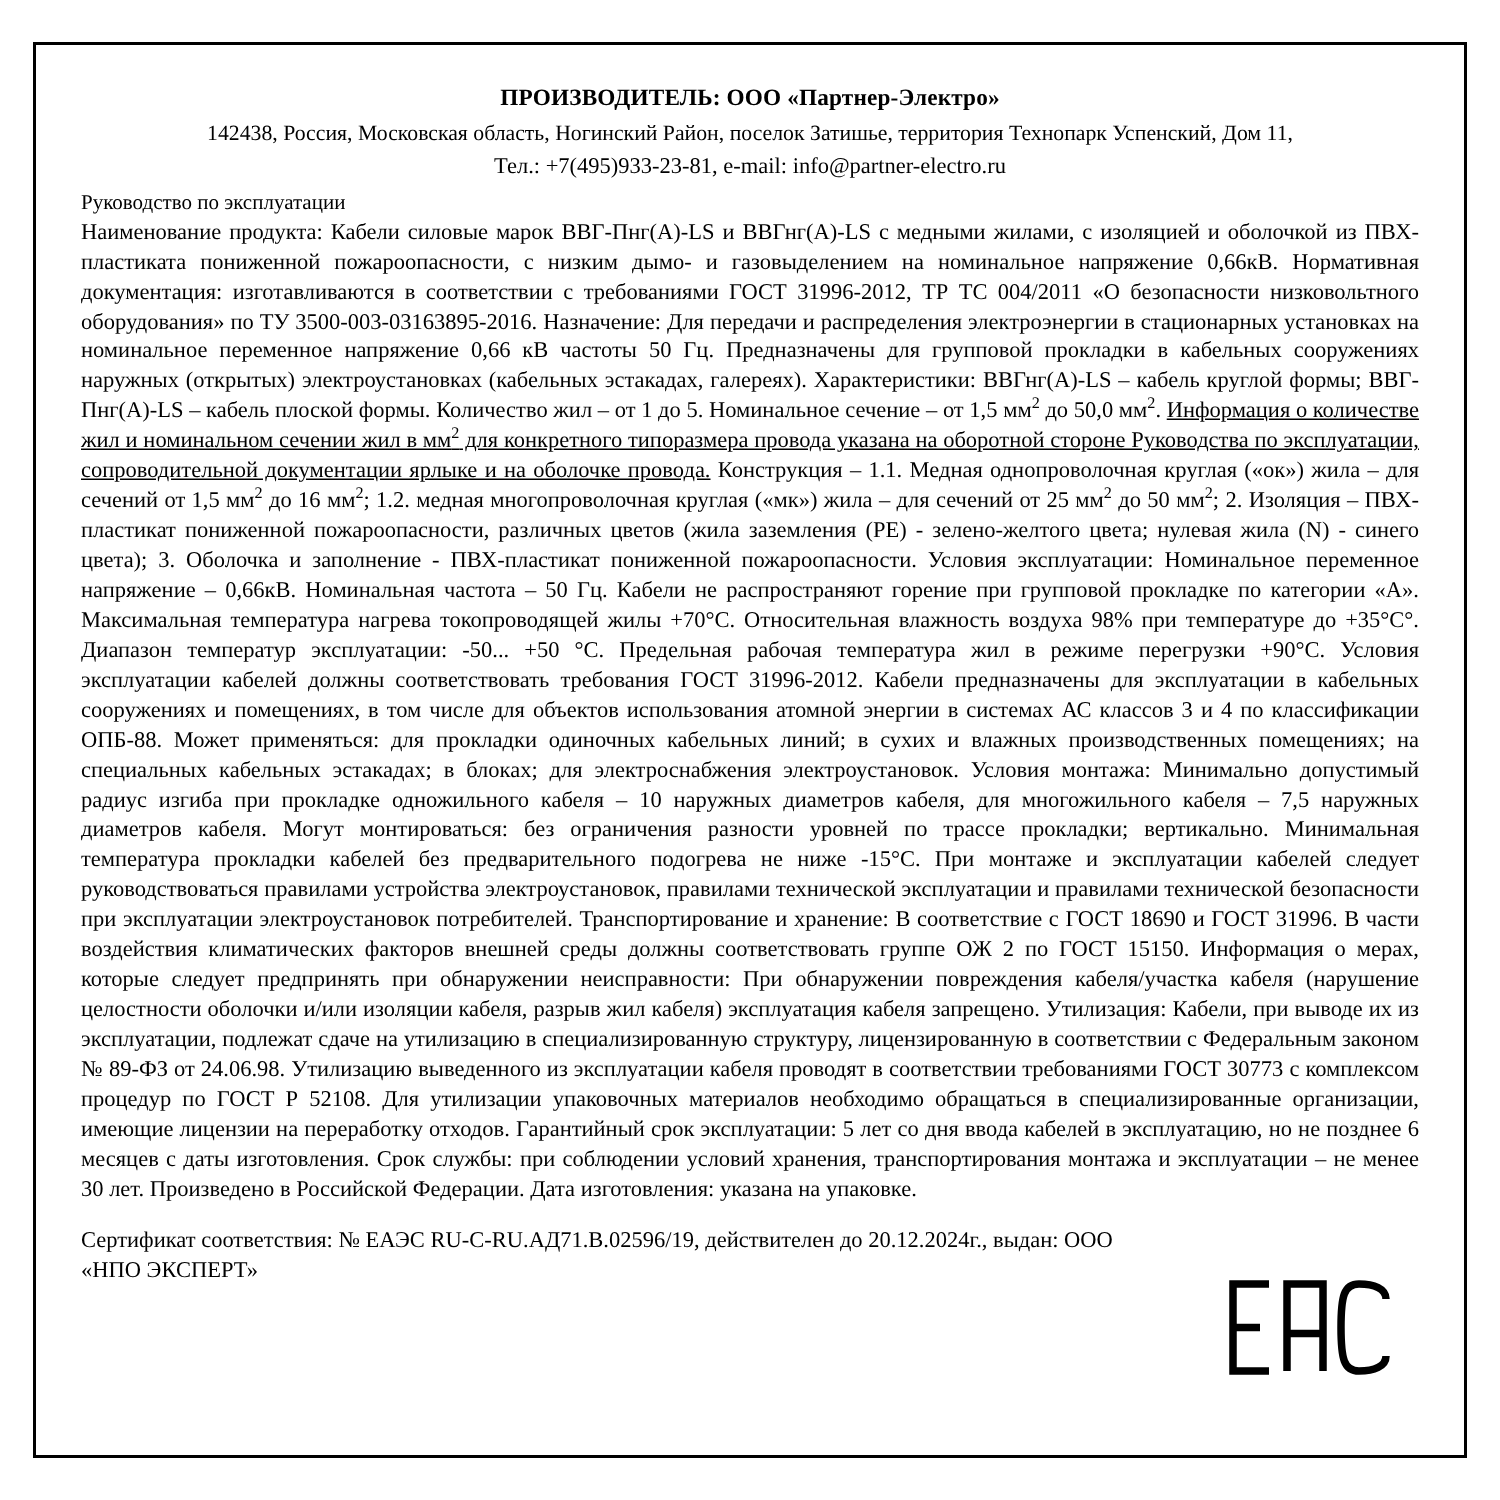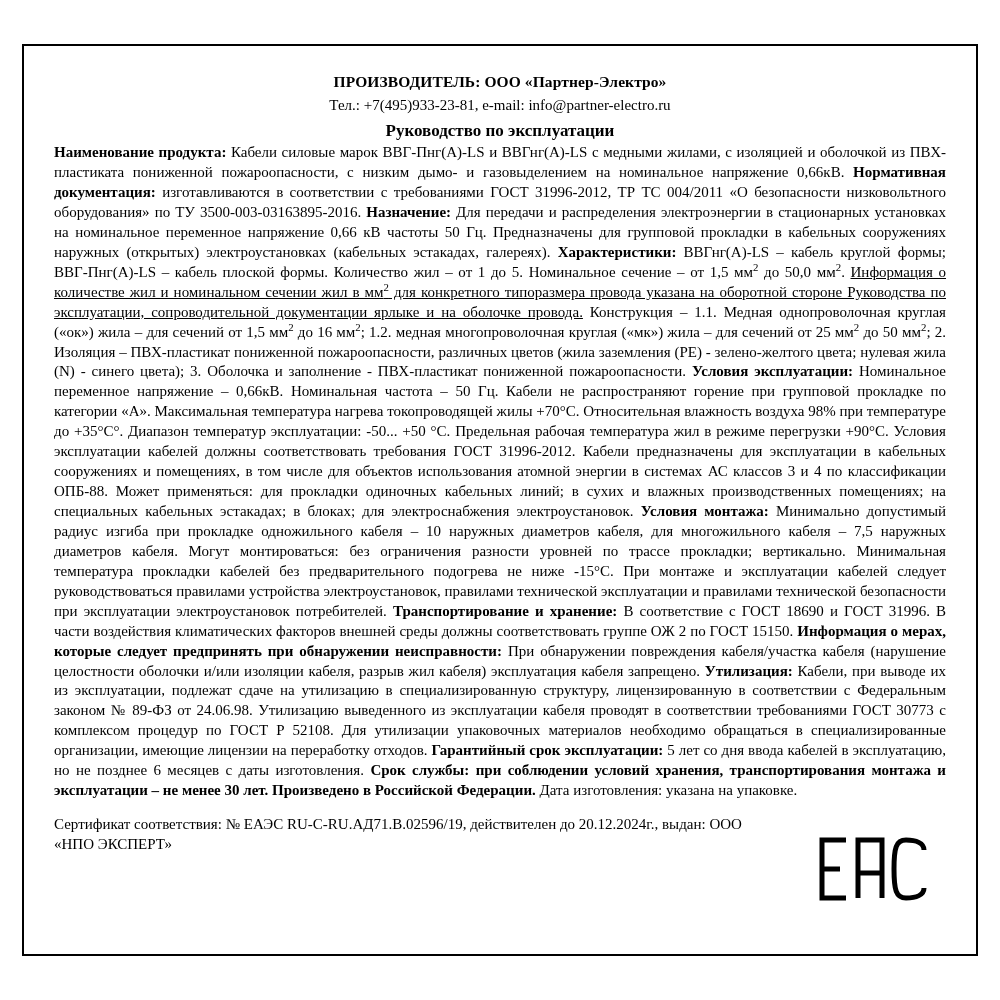--- a/index.html
+++ b/index.html
@@ -11,21 +11,21 @@
     width: 1000px;
     height: 1000px;
     font-family: "Liberation Serif", serif;
     color: #000000;
   }
   .page {
     position: relative;
     width: 1000px;
     height: 1000px;
     box-sizing: border-box;
-    padding: 44px 22px;
+    padding: 28px 22px;
   }
   .doc-frame {
     box-sizing: border-box;
     width: 100%;
     height: 100%;
     border: 2px solid #000;
     padding: 26px 30px 20px 30px;
     position: relative;
   }
   .header-block {
@@ -39,34 +39,34 @@
   }
   .address {
     font-size: 14.5px;
     margin-top: 3px;
   }
   .contacts {
     font-size: 15px;
     margin-top: 2px;
   }
   .manual-title {
-    text-align: center;
-    font-weight: bold;
-    font-size: 17px;
+    text-align: left;
+    font-weight: normal;
+    font-size: 14px;
     margin-top: 6px;
     margin-bottom: 2px;
   }
   .body-text {
     font-size: 15px;
     line-height: 1.33;
     text-align: justify;
     text-justify: inter-word;
     hyphens: none;
   }
-  .body-text b { font-weight: bold; }
+  .body-text b { font-weight: normal; }
   .body-text u { text-decoration: underline; }
   sup { font-size: 0.72em; vertical-align: super; line-height: 0; }
   .cert-line {
     font-size: 15px;
     line-height: 1.33;
     text-align: left;
     margin-top: 14px;
     width: 78%;
   }
   .eac-mark {
@@ -79,20 +79,21 @@
   .eac-mark svg { display: block; }
 </style>
 </head>
 <body>
 
 <div class="page">
   <div class="doc-frame">
 
     <div class="header-block">
       <div class="manufacturer">ПРОИЗВОДИТЕЛЬ: ООО «Партнер-Электро»</div>
+      <div class="address">142438, Россия, Московская область, Ногинский Район, поселок Затишье, территория Технопарк Успенский, Дом 11,</div>
       <div class="contacts">Тел.: +7(495)933-23-81, e-mail: info@partner-electro.ru</div>
     </div>
 
     <div class="manual-title">Руководство по эксплуатации</div>
 
     <div class="body-text" id="body-text"><b>Наименование продукта:</b><span> Кабели силовые марок ВВГ-Пнг(А)-LS и ВВГнг(А)-LS с медными жилами, с изоляцией и оболочкой из ПВХ-пластиката пониженной пожароопасности, с низким дымо- и газовыделением на номинальное напряжение 0,66кВ. </span><b>Нормативная документация:</b><span> изготавливаются в соответствии с требованиями ГОСТ 31996-2012, ТР ТС 004/2011 «О безопасности низковольтного оборудования» по ТУ 3500-003-03163895-2016. </span><b>Назначение:</b><span> Для передачи и распределения электроэнергии в стационарных установках на номинальное переменное напряжение 0,66 кВ частоты 50 Гц. Предназначены для групповой прокладки в кабельных сооружениях наружных (открытых) электроустановках (кабельных эстакадах, галереях). </span><b>Характеристики:</b><span> ВВГнг(А)-LS – кабель круглой формы; ВВГ-Пнг(А)-LS – кабель плоской формы. Количество жил – от 1 до 5. Номинальное сечение – от 1,5 мм<sup>2</sup> до 50,0 мм<sup>2</sup>. </span><u>Информация о количестве жил и номинальном сечении жил в мм<sup>2</sup> для конкретного типоразмера провода указана на оборотной стороне Руководства по эксплуатации, сопроводительной документации ярлыке и на оболочке провода.</u><span> Конструкция – 1.1. Медная однопроволочная круглая («ок») жила – для сечений от 1,5 мм<sup>2</sup> до 16 мм<sup>2</sup>; 1.2. медная многопроволочная круглая («мк») жила – для сечений от 25 мм<sup>2</sup> до 50 мм<sup>2</sup>; 2. Изоляция – ПВХ-пластикат пониженной пожароопасности, различных цветов (жила заземления (PE) - зелено-желтого цвета; нулевая жила (N) - синего цвета); 3. Оболочка и заполнение - ПВХ-пластикат пониженной пожароопасности. </span><b>Условия эксплуатации:</b><span> Номинальное переменное напряжение – 0,66кВ. Номинальная частота – 50 Гц. Кабели не распространяют горение при групповой прокладке по категории «А». Максимальная температура нагрева токопроводящей жилы +70°С. Относительная влажность воздуха 98% при температуре до +35°С°. Диапазон температур эксплуатации: -50... +50 °С. Предельная рабочая температура жил в режиме перегрузки +90°С. Условия эксплуатации кабелей должны соответствовать требования ГОСТ 31996-2012. Кабели предназначены для эксплуатации в кабельных сооружениях и помещениях, в том числе для объектов использования атомной энергии в системах АС классов 3 и 4 по классификации ОПБ-88. Может применяться: для прокладки одиночных кабельных линий; в сухих и влажных производственных помещениях; на специальных кабельных эстакадах; в блоках; для электроснабжения электроустановок. </span><b>Условия монтажа:</b><span> Минимально допустимый радиус изгиба при прокладке одножильного кабеля – 10 наружных диаметров кабеля, для многожильного кабеля – 7,5 наружных диаметров кабеля. Могут монтироваться: без ограничения разности уровней по трассе прокладки; вертикально. Минимальная температура прокладки кабелей без предварительного подогрева не ниже -15°С. При монтаже и эксплуатации кабелей следует руководствоваться правилами устройства электроустановок, правилами технической эксплуатации и правилами технической безопасности при эксплуатации электроустановок потребителей. </span><b>Транспортирование и хранение:</b><span> В соответствие с ГОСТ 18690 и ГОСТ 31996. В части воздействия климатических факторов внешней среды должны соответствовать группе ОЖ 2 по ГОСТ 15150. </span><b>Информация о мерах, которые следует предпринять при обнаружении неисправности:</b><span> При обнаружении повреждения кабеля/участка кабеля (нарушение целостности оболочки и/или изоляции кабеля, разрыв жил кабеля) эксплуатация кабеля запрещено. </span><b>Утилизация:</b><span> Кабели, при выводе их из эксплуатации, подлежат сдаче на утилизацию в специализированную структуру, лицензированную в соответствии с Федеральным законом № 89-ФЗ от 24.06.98. Утилизацию выведенного из эксплуатации кабеля проводят в соответствии требованиями ГОСТ 30773 с комплексом процедур по ГОСТ Р 52108.  Для утилизации упаковочных материалов необходимо обращаться в специализированные организации, имеющие лицензии на переработку отходов. </span><b>Гарантийный срок эксплуатации:</b><span> 5 лет со дня ввода кабелей в эксплуатацию, но не позднее 6 месяцев с даты изготовления. </span><b>Срок службы: при соблюдении условий хранения, транспортирования монтажа и эксплуатации – не менее 30 лет. Произведено в Российской Федерации.</b><span> Дата изготовления: указана на упаковке.</span></div>
 
     <div class="cert-line">Сертификат соответствия: № ЕАЭС RU-C-RU.АД71.В.02596/19, действителен до 20.12.2024г., выдан: ООО «НПО ЭКСПЕРТ»</div>
 
     <div class="eac-mark">

